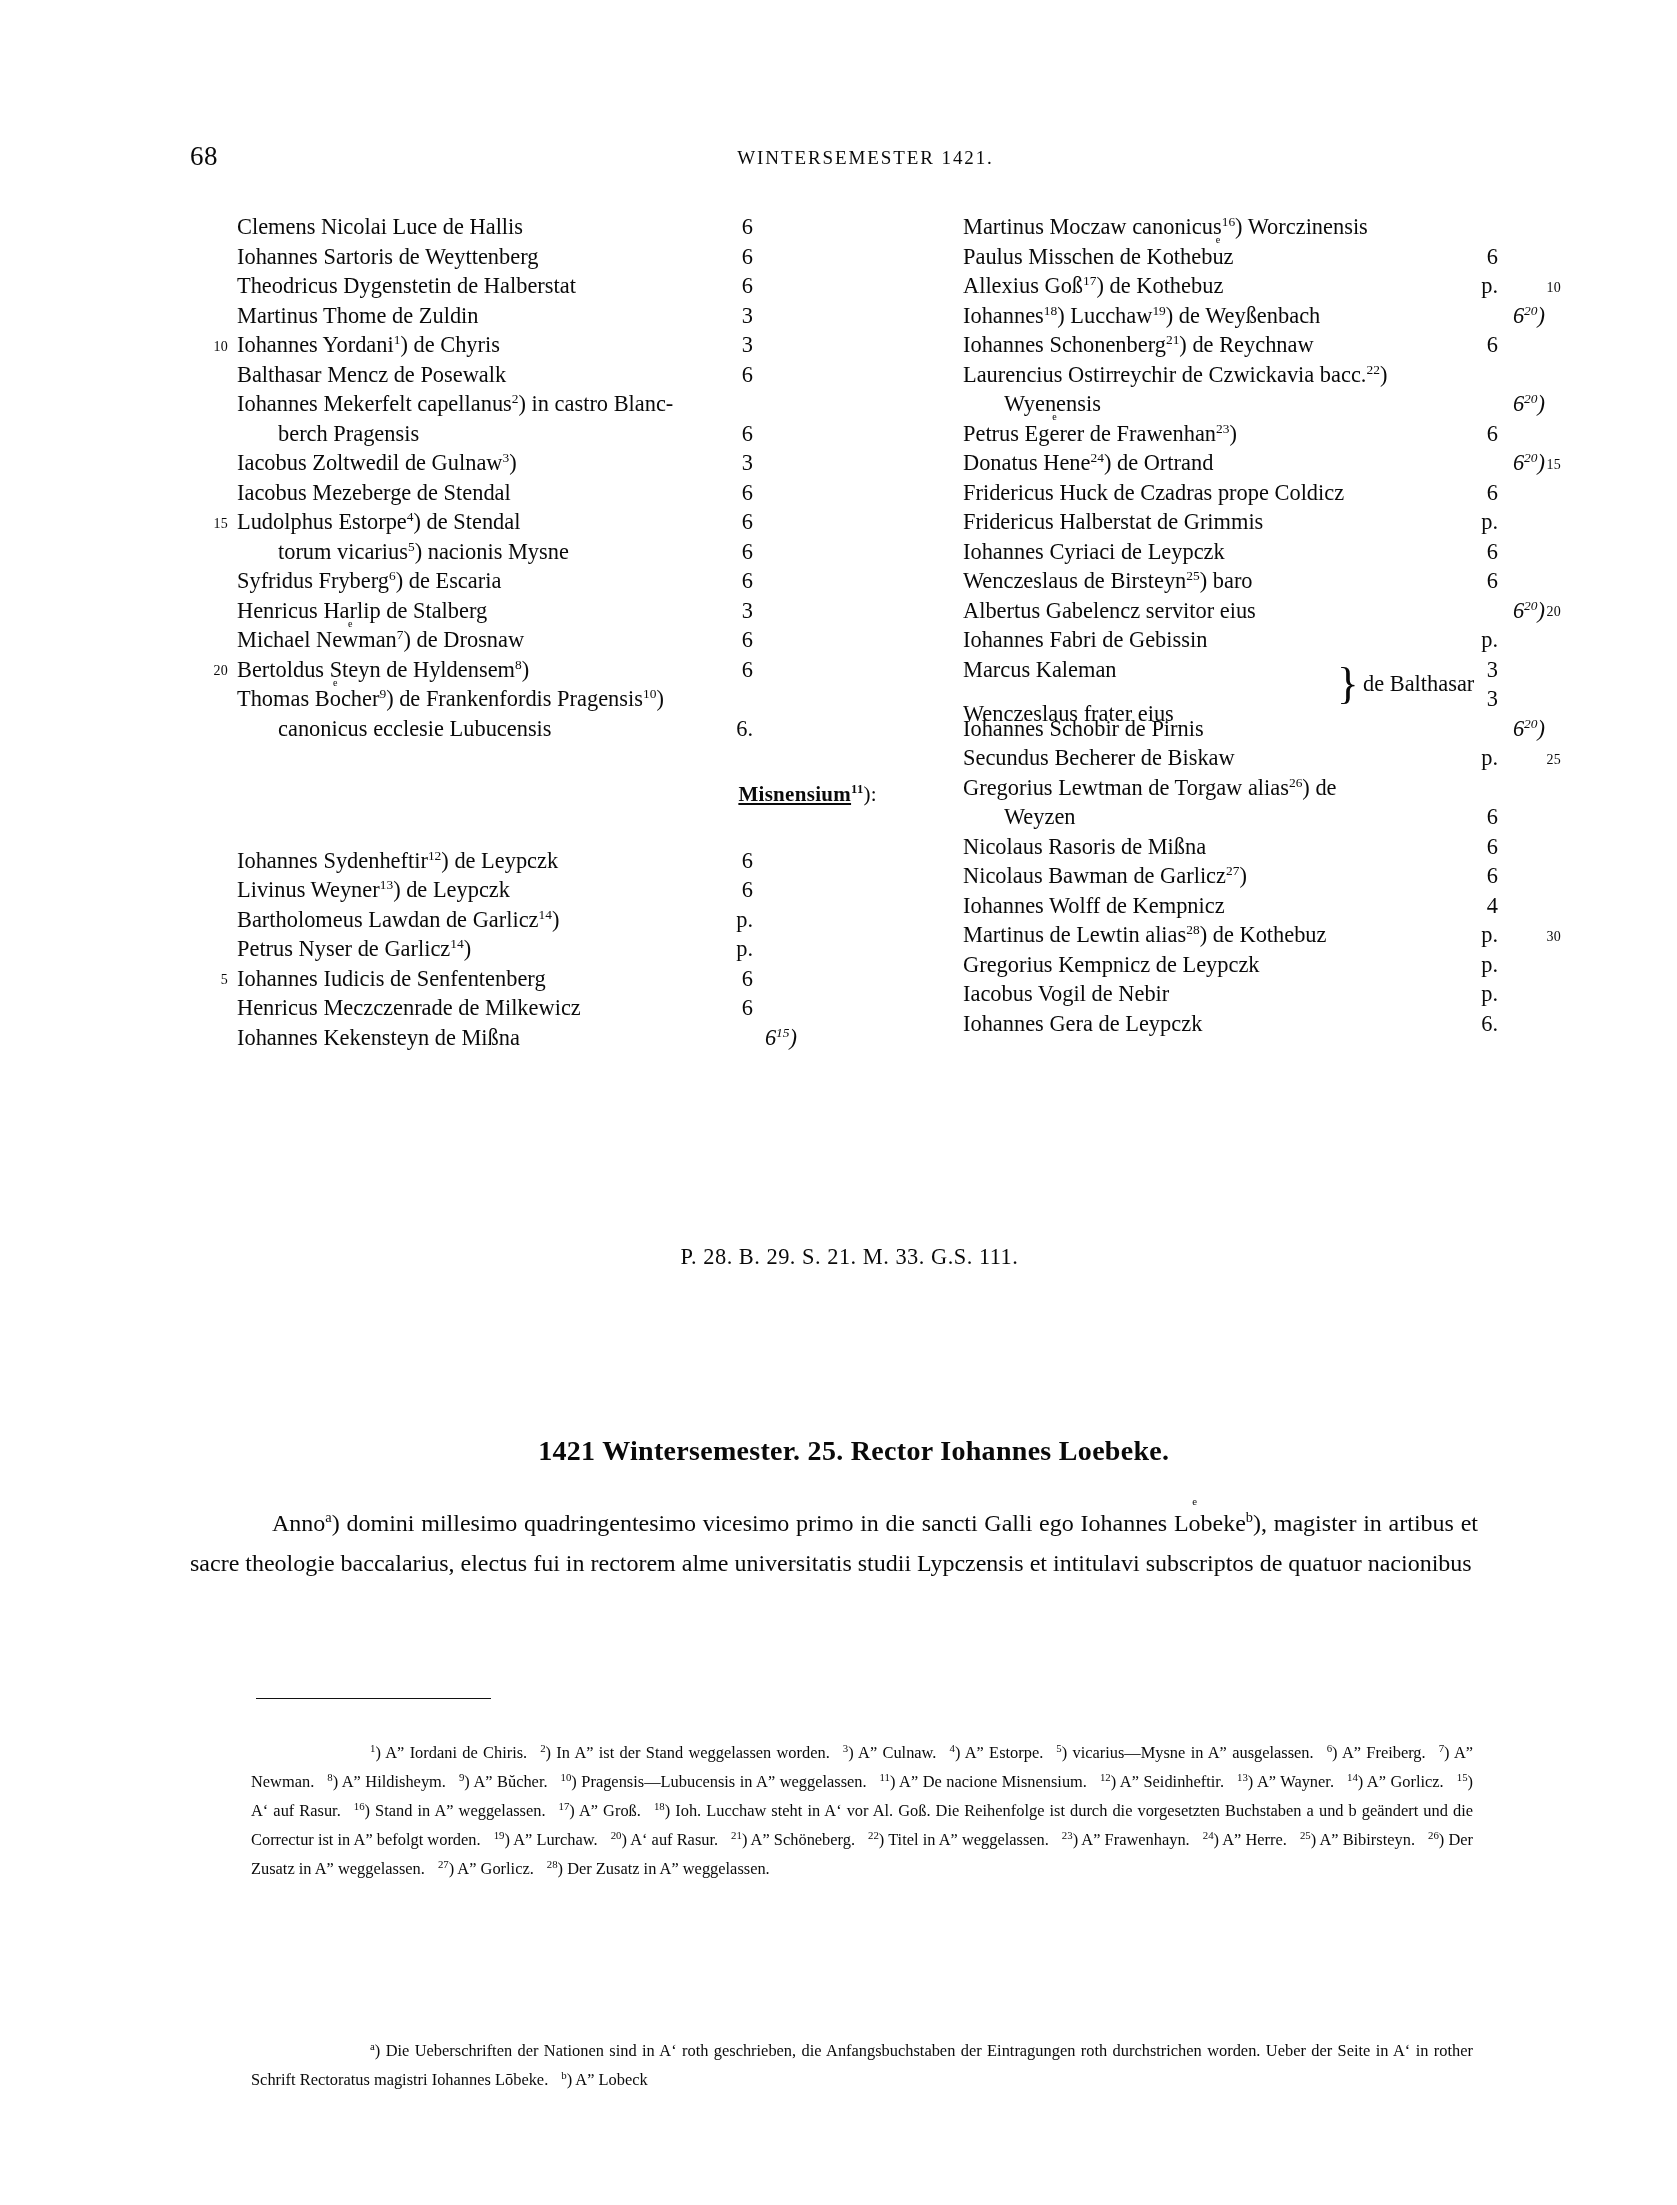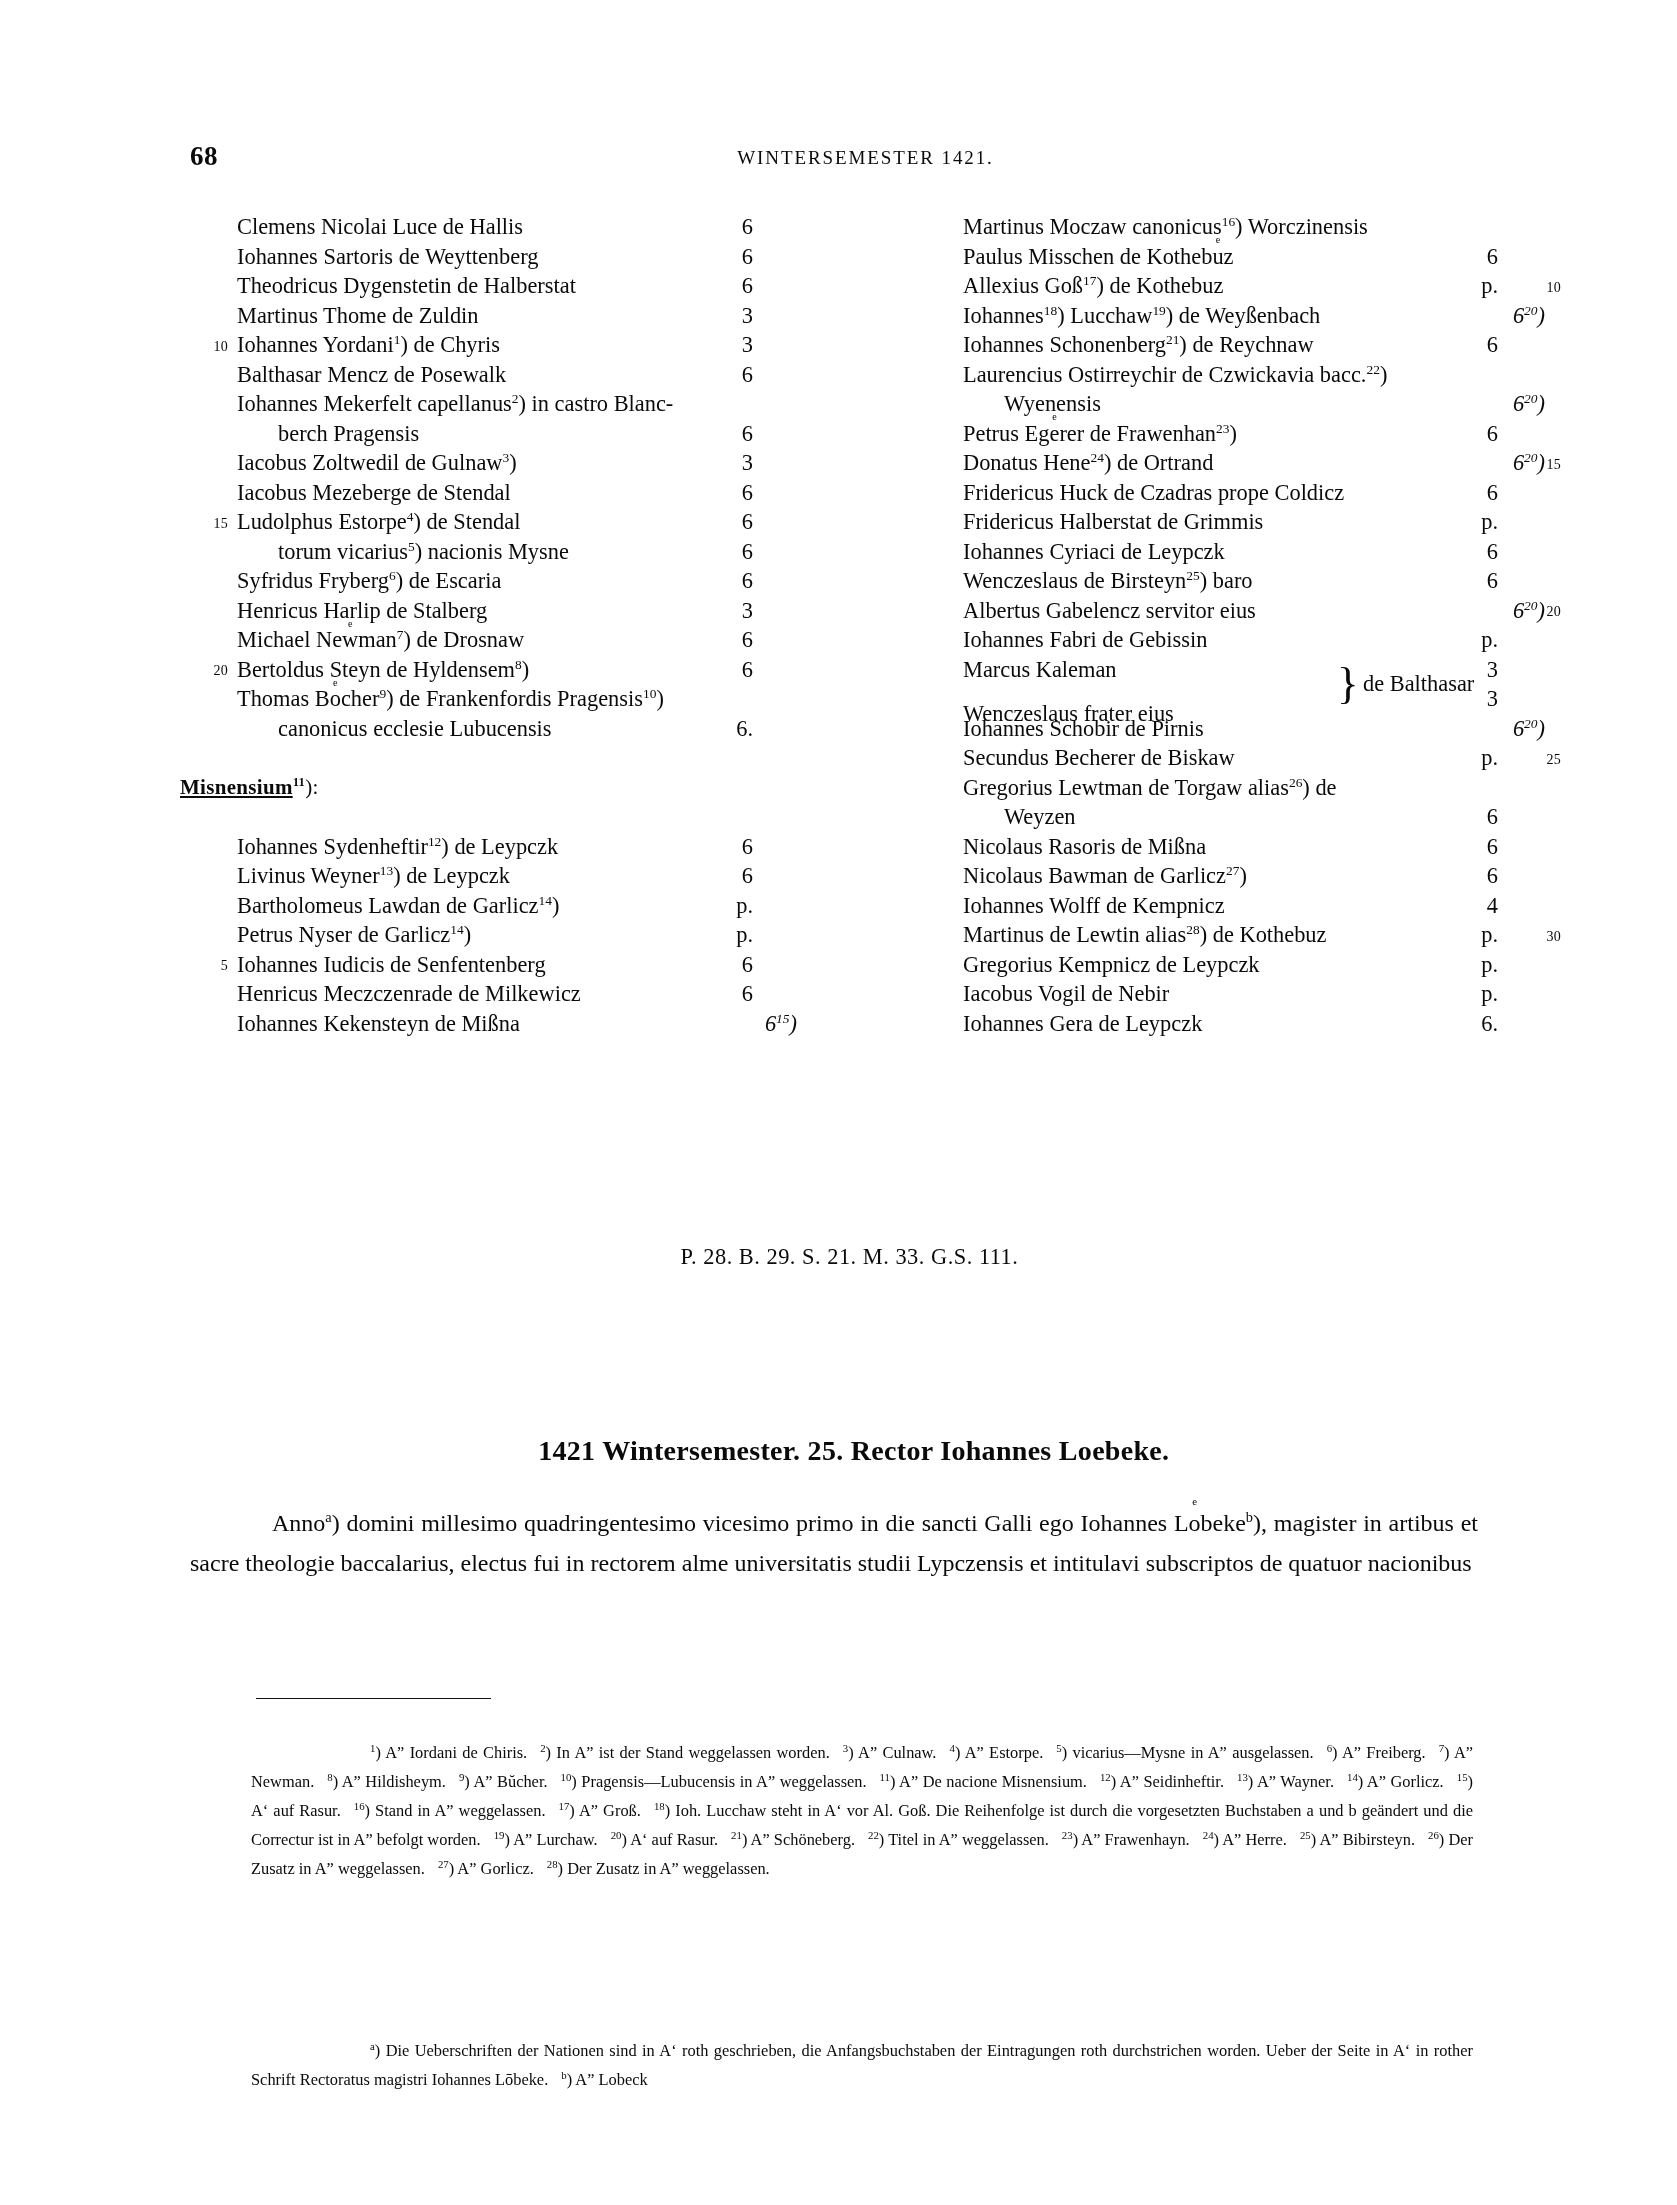--- a/index.html
+++ b/index.html
@@ -9,21 +9,21 @@
     color:#0a0a0a;
     position:relative;
     overflow:hidden;
   }
   .page { position:absolute; inset:0; }
 
   
   .runhead { position:absolute; top:141px; left:0; width:100%; height:38px; }
   .folio {
     position:absolute; left:190px; top:0;
-    font-size:27px; font-weight:700; letter-spacing:0.5px;
+    font-size:27px; font-weight:400; letter-spacing:0.5px;
   }
   .runtitle {
     position:absolute; left:0; top:5.5px; width:100%;
     text-align:center; font-size:19px; letter-spacing:1.9px;
     transform:translateX(27px);
   }
 
   
   .roster { position:absolute; top:212px; left:0; width:100%; }
   .col { position:absolute; top:0; }
@@ -51,22 +51,22 @@
   sup { font-size:0.60em; vertical-align:0.62em; line-height:0; }
   .ital { font-style:italic; }
   
   .supe { position:relative; display:inline-block; }
   .supe > i {
     position:absolute; left:50%; transform:translateX(-50%);
     top:-0.62em; font-size:0.45em; font-style:normal; line-height:1;
   }
 
   .subhead {
-    text-align:left; font-size:21px; font-weight:bold;
-    letter-spacing:0.3px; margin:0; padding:0;
+    text-align:right; font-size:21px; font-weight:bold;
+    letter-spacing:0.3px; margin:7px; padding:0;
     height:29.5px; line-height:29.5px;
   }
   .subhead .reg { font-weight:normal; }
   .spacer { height:29.5px; }
 
   
   .brace-group { position:relative; height:59px; }
   .brace-group .nm { position:absolute; left:57px; font-size:22.4px; line-height:29.5px; white-space:nowrap; }
   .brace-group .nm.r1 { top:0;text-align:right; }
   .brace-group .nm.r2 { top:44px; }

